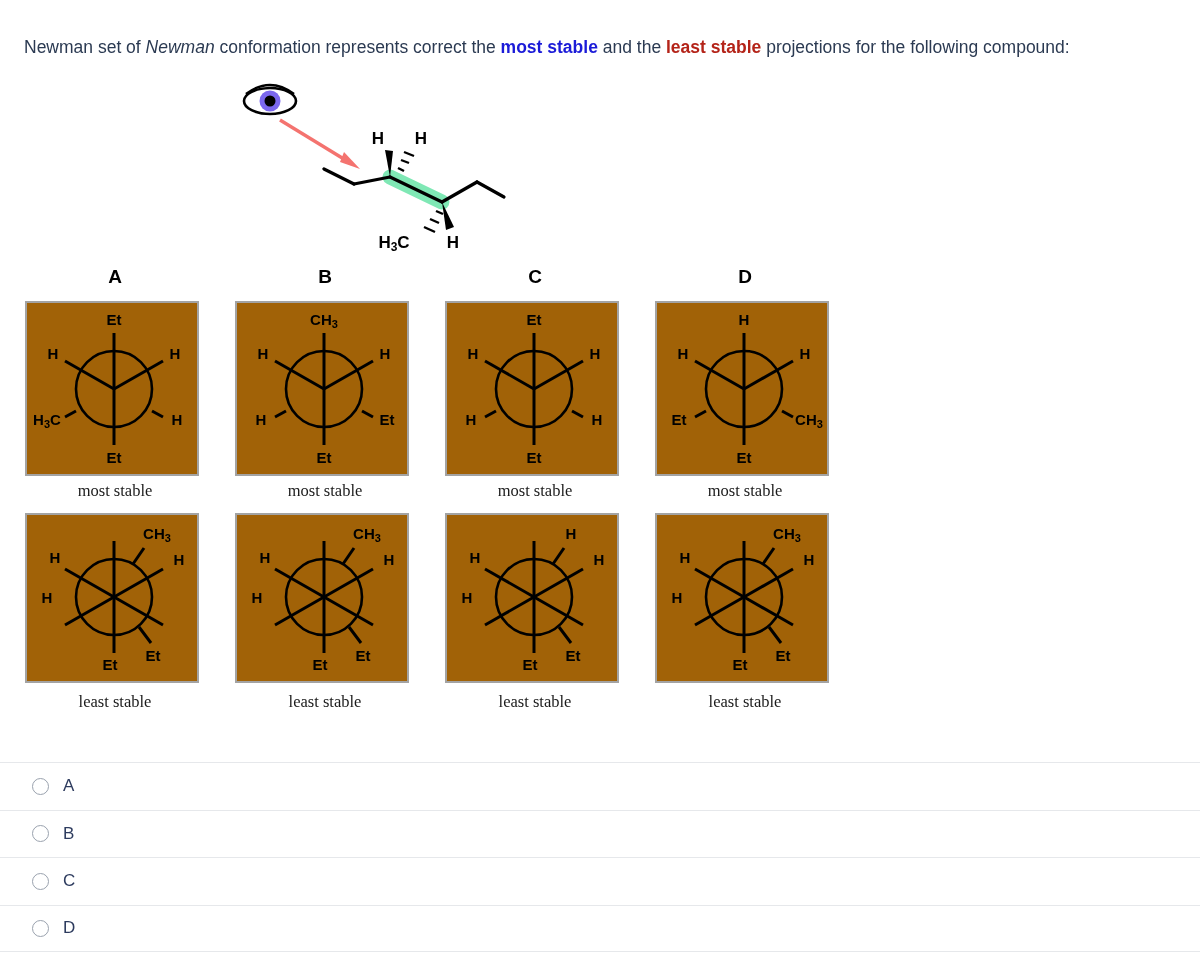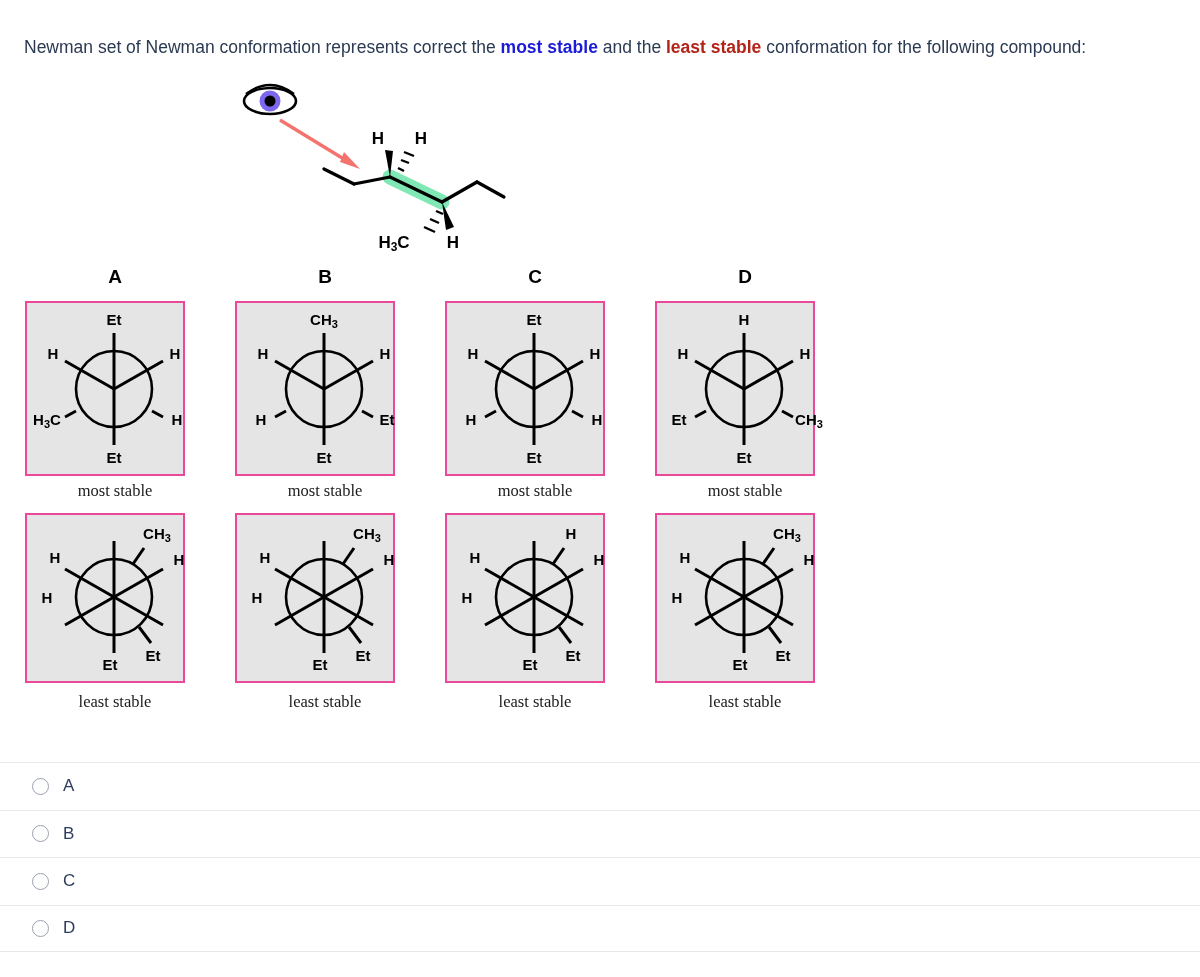--- a/index.html
+++ b/index.html
@@ -19,21 +19,21 @@
   .question {
     position: absolute;
     left: 24px;
     top: 36px;
     width: 1180px;
     font-size: 17.5px;
     line-height: 1.35;
     color: #2b3a52;
     white-space: nowrap;
   }
-  .question .ital { }
+  .question .ital { font-style: italic; }
   .question .most { color: #1b1bd8; font-weight: bold; }
   .question .least { color: #b42318; font-weight: bold; }
 
   
   .molecule-figure {
     position: absolute;
     left: 232px;
     top: 72px;
     width: 300px;
     height: 180px;
@@ -47,24 +47,24 @@
     width: 180px;
     text-align: center;
     font-size: 19px;
     font-weight: bold;
     color: #000;
   }
 
   
   .newman-box {
     position: absolute;
-    width: 160px;
+    width: 174px;
     height: 175px;
-    border: 2px solid #ec4899;
-    background: #e5e5e5;
+    border: 2px solid #a3a3a3;
+    background: #a16207;
     box-sizing: border-box;
   }
   .newman-box.row2 { height: 170px; }
   .newman-box svg { display: block; }
 
   .caption {
     position: absolute;
     width: 180px;
     text-align: center;
     font-family: "Liberation Serif", serif;
@@ -99,21 +99,21 @@
   .option-label {
     margin-left: 14px;
     font-size: 17px;
     color: #2d3b5e;
   }
 </style>
 </head>
 <body>
 
 <div class="question">
-  <span>Newman set of </span><span class="ital">Newman</span><span> conformation represents correct the </span><span class="most">most stable</span><span> and the </span><span class="least">least stable</span><span> conformation for the following compound:</span>
+  <span>Newman set of </span><span class="ital">Newman</span><span> conformation represents correct the </span><span class="most">most stable</span><span> and the </span><span class="least">least stable</span><span> projections for the following compound:</span>
 </div>
 
 <div class="molecule-figure">
   <svg width="300" height="180" viewBox="0 0 300 180">
 
     <g>
       <path d="M14 22 Q38 4 62 22" fill="none" stroke="#000" stroke-width="2.6"></path>
       <ellipse cx="38" cy="29" rx="26" ry="13" fill="#fff" stroke="#000" stroke-width="2.6"></ellipse>
       <circle cx="38" cy="29" r="10.5" fill="#7b68ee"></circle>
       <circle cx="38" cy="29" r="5.5" fill="#000"></circle>

